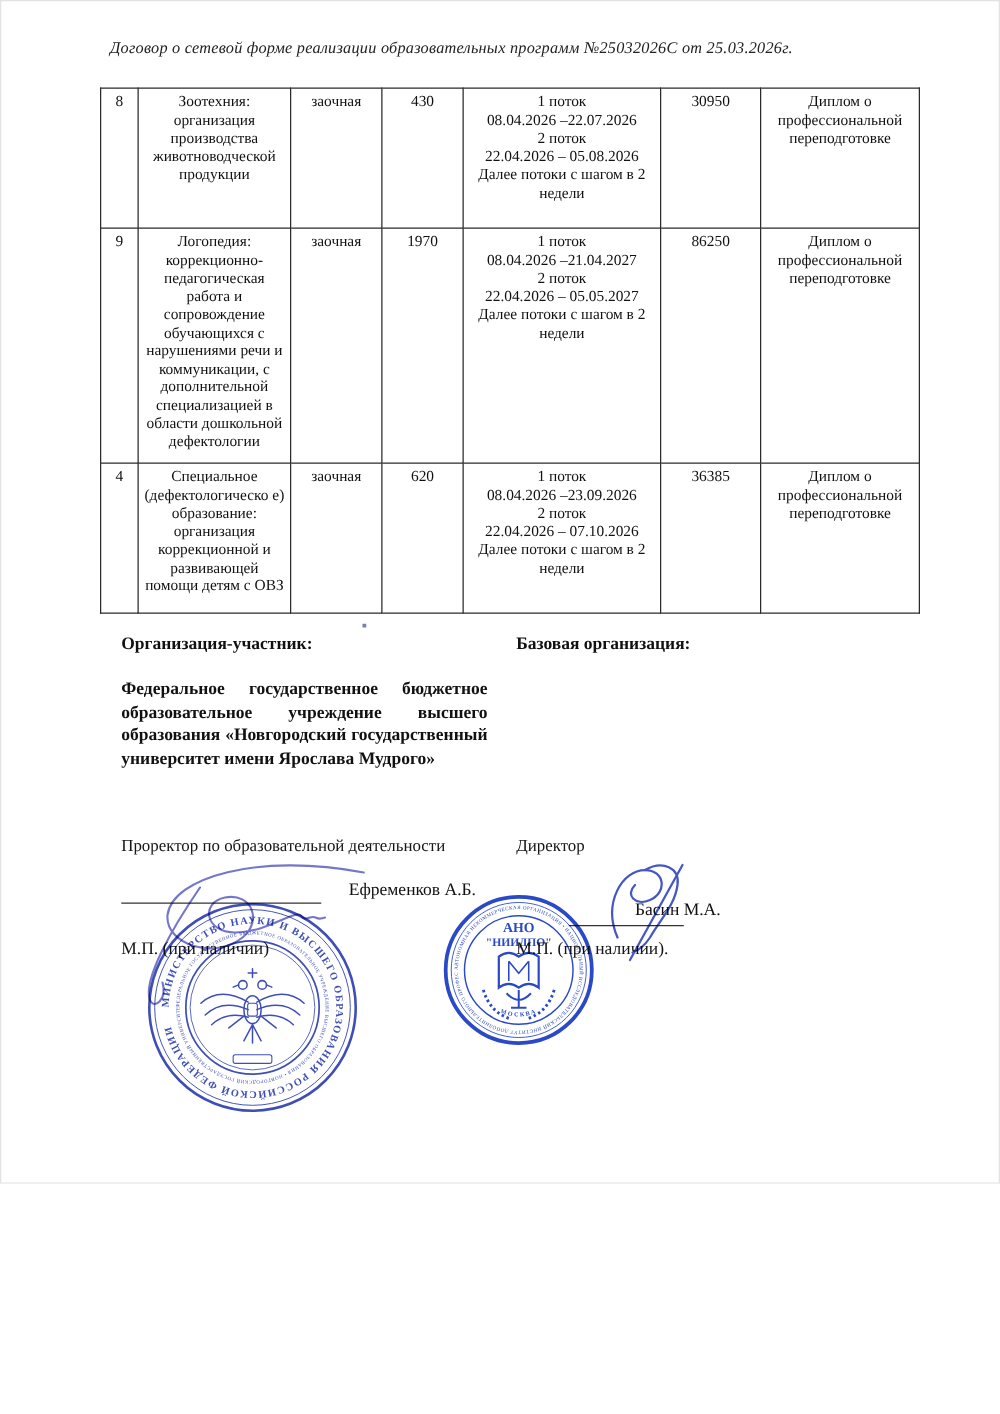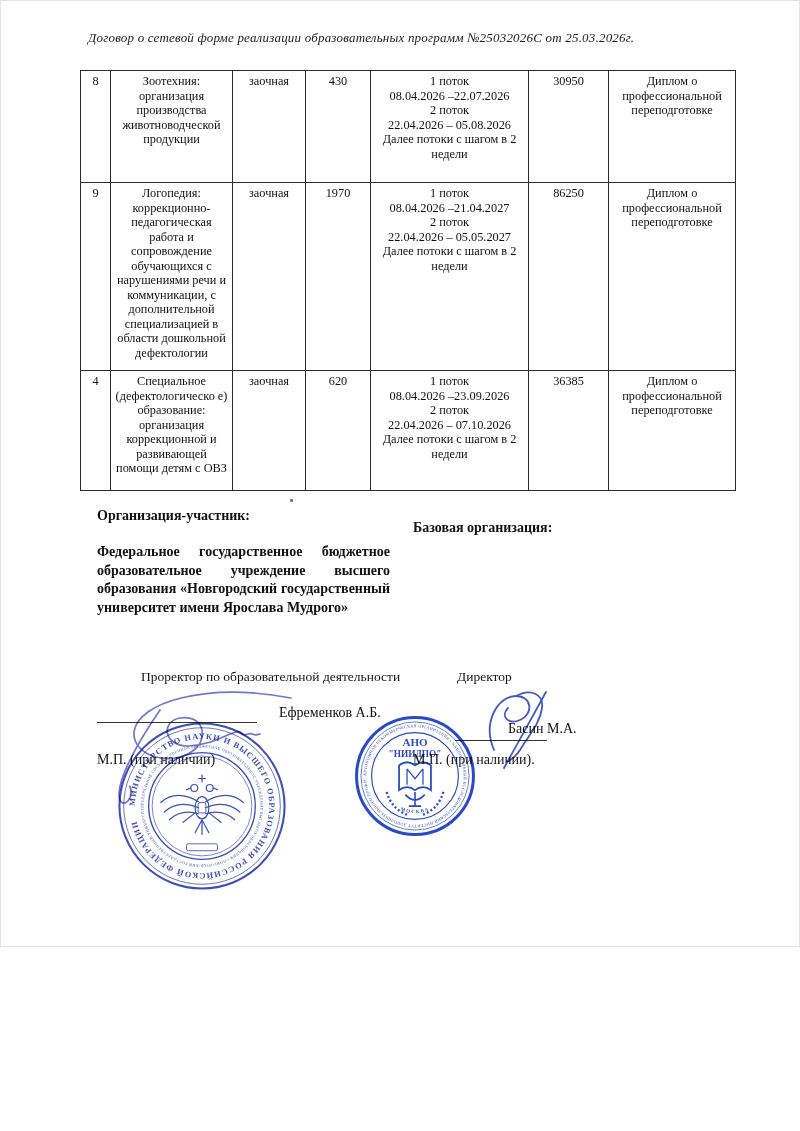--- a/index.html
+++ b/index.html
@@ -17,28 +17,28 @@
     border-collapse:collapse;table-layout:fixed;
   }
   table.ptable td{
     border:1.4px solid #2b2b2b;vertical-align:top;text-align:center;
     font-size:12.3px;line-height:1.18;padding:3px 3px 2px 3px;color:#111;
   }
   tr.r8 td{height:106px;} tr.r9 td{height:182px;} tr.r10 td{height:114px;}
   .cell-schedule{white-space:pre-line;}
   .stray-dot{position:absolute;left:290px;top:499px;width:3px;height:3px;background:#7b7bc0;}
   .lbl{position:absolute;top:508px;font-weight:bold;font-size:14px;color:#111;}
-  .lbl.l{left:97px;} .lbl.r{left:413px;margin-top:12px;}
+  .lbl.l{left:97px;} .lbl.r{left:413px;}
   .orgname{
     position:absolute;top:543px;font-weight:bold;font-size:14px;line-height:18.6px;
     text-align:justify;color:#111;
   }
   .orgname.l{left:97px;width:293px;}
   .orgname.r{left:413px;width:300px;}
-  .role{position:absolute;top:669px;font-size:13.5px;color:#151515;margin-left:44px;}
+  .role{position:absolute;top:669px;font-size:13.5px;color:#151515;}
   .role.l{left:97px;} .role.r{left:413px;}
   .sigline{position:absolute;height:0;border-bottom:1.2px solid #333;}
   .sigline.l{left:97px;top:722px;width:160px;}
   .sigline.r{left:455px;top:740px;width:92px;}
   .signer{position:absolute;font-size:14px;color:#111;}
   .signer.l{left:263px;top:705px;margin-left:16px;}
   .signer.r{left:508px;top:721px;}
   .sealnote{position:absolute;top:752px;font-size:14px;color:#151515;}
   .sealnote.l{left:97px;} .sealnote.r{left:413px;}
   .stamp,.sig{position:absolute;mix-blend-mode:multiply;}

